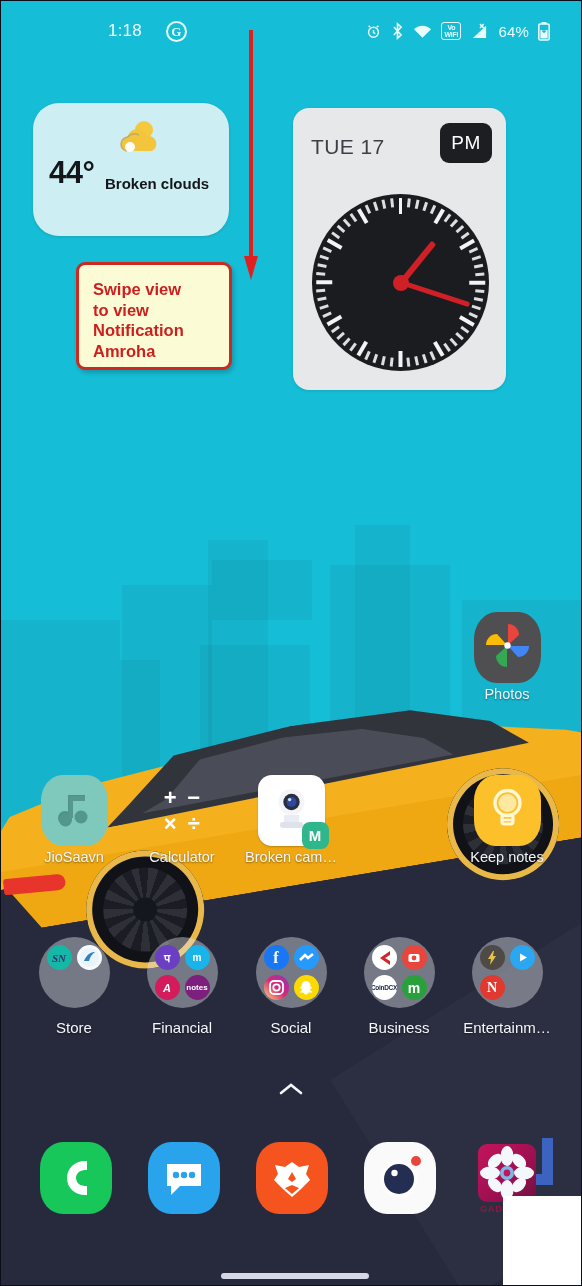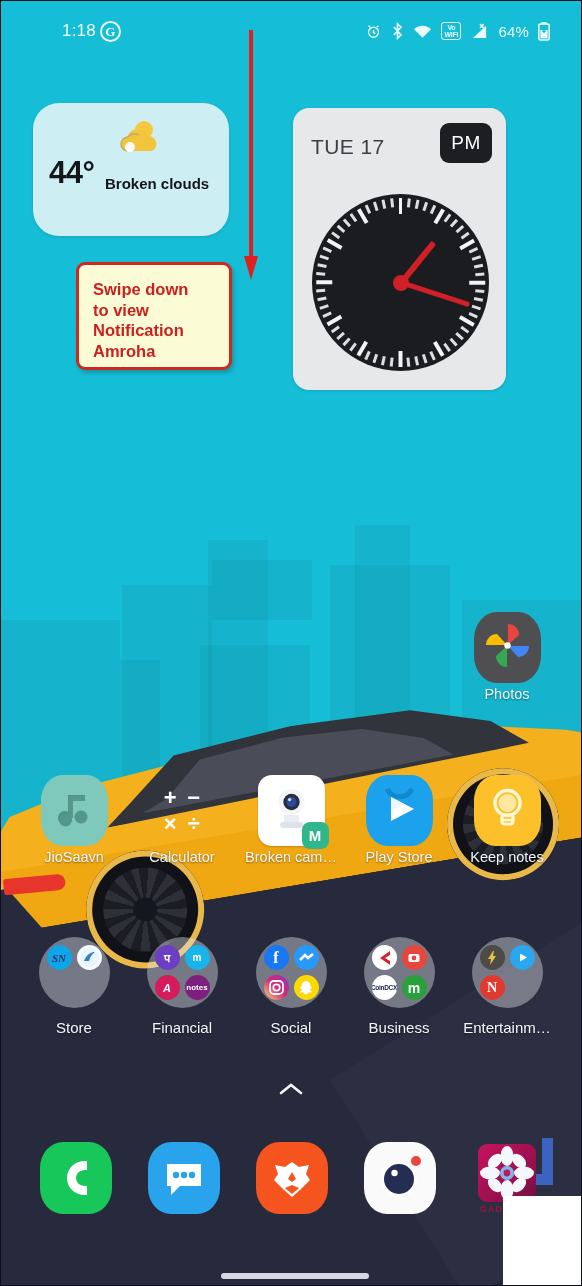--- a/index.html
+++ b/index.html
@@ -70,21 +70,21 @@
   .wheel .hub { position:absolute; inset:14%; border-radius:50%;
            background: repeating-conic-gradient(#1c1d24 0deg 14deg, #2e3038 14deg 28deg); }
   .wheel .hubc { position:absolute; inset:40%; border-radius:50%; background:#151720; }
   .wheel1 { left:85px; top:142px; width:118px; height:118px; }
   .wheel2 { left:455px; top:120px; width:112px; height:112px; }
   
   .statusbar {
     position:absolute; left:0; top:0; width:582px; height:62px;
     display:flex; align-items:center; color:#ffffff;
   }
-  .sb-left { display:flex; align-items:center; gap:4px; margin-left:62px;text-align:right; }
+  .sb-left { display:flex; align-items:center; gap:24px; margin-left:108px;text-align:right; }
   .sb-time { font-size:17px; font-weight:500; letter-spacing:.2px; color:#f2feff; }
   .g-icon {
     width:21px; height:21px; border-radius:50%;
     display:flex; align-items:center; justify-content:center;
     border:2px solid #eafcff; color:#eafcff; font-size:13px;
     font-weight:bold; font-family:"Liberation Serif", serif; line-height:1;
   }
   .sb-right { margin-left:auto; margin-right:32px; display:flex; align-items:center; gap:9px; }
   .sb-right svg { display:block; }
   .vowifi {
@@ -390,21 +390,21 @@
       <div class="hand-cap"></div>
     </div>
   </div>
 
   <div class="arrow">
     <div class="arrow-line"></div>
     <div class="arrow-head"></div>
   </div>
 
   <div class="callout">
-    <div>Swipe down</div>
+    <div>Swipe view</div>
     <div>to view</div>
     <div>Notification</div>
     <div>Amroha</div>
   </div>
 
   <div class="app" style="left:22px; top:775px;">
     <div class="ic">
       <div class="ic-jio">
         <svg width="67" height="67" viewBox="0 0 67 67">
           <path d="M27 20h17v5H31v18a7 7 0 1 1-4-6.3V20z" fill="#4f8f84" opacity="0.95"></path>
@@ -456,50 +456,38 @@
           <circle cx="31.6" cy="24.6" r="1.7" fill="#cfe0ff"></circle>
           <path d="M26 40h15v8H26z" fill="#e9edf3"></path>
           <rect x="22" y="47" width="23" height="6" rx="3" fill="#dee3eb"></rect>
         </svg>
         <div class="cam-badge">M</div>
       </div>
     </div>
     <div class="lb">Broken cam…</div>
   </div>
 
-  <div class="app" style="left:347px; top:775px;">
-    <div class="ic">
-      <div class="ic-play">
-        <svg width="67" height="67" viewBox="0 0 67 67">
-          <path d="M21 14a14 14 0 0 0 25 0" fill="none" stroke="#1288cd" stroke-width="5"></path>
-          <path d="M25 22l23 12-23 12z" fill="#ffffff"></path>
-          <path d="M25 22l13 7-13 7z" fill="#eef6fd"></path>
-        </svg>
-      </div>
-    </div>
-    <div class="lb">Play Store</div>
-  </div>
 
   <div class="app" style="left:455px; top:775px;">
     <div class="ic">
       <div class="ic-keep">
         <svg width="67" height="67" viewBox="0 0 67 67">
           <circle cx="33.5" cy="28" r="12.5" fill="none" stroke="#fff7d6" stroke-width="3.4"></circle>
           <circle cx="33.5" cy="28" r="9" fill="#ffe9a0"></circle>
           <rect x="28" y="40" width="11" height="9" rx="2.4" fill="none" stroke="#fff7d6" stroke-width="3.2"></rect>
           <path d="M29 45h9" stroke="#fff7d6" stroke-width="2.6"></path>
         </svg>
       </div>
     </div>
     <div class="lb">Keep notes</div>
   </div>
 
   <div class="folder" style="left:22px; top:937px;">
     <div class="fc">
-      <div class="mini m1" style="background:#0ea5e9;color:#31326b;font-family:'Liberation Serif',serif;font-style:italic;">SN</div>
+      <div class="mini m1" style="background:#14b8a6;color:#31326b;font-family:'Liberation Serif',serif;font-style:italic;">SN</div>
       <div class="mini m2" style="background:#f5fbff;color:#1e6fb5;">
         <svg width="21" height="21" viewBox="0 0 21 21">
             <circle cx="10.5" cy="10.5" r="9.5" fill="#eaf4fb"></circle>
             <path d="M5 14c3-7 7-9 11-9-3 2-5 5-6 9z" fill="#2f7fc1"></path>
           </svg>
       </div>
     </div>
     <div class="lb">Store</div>
   </div>
 

